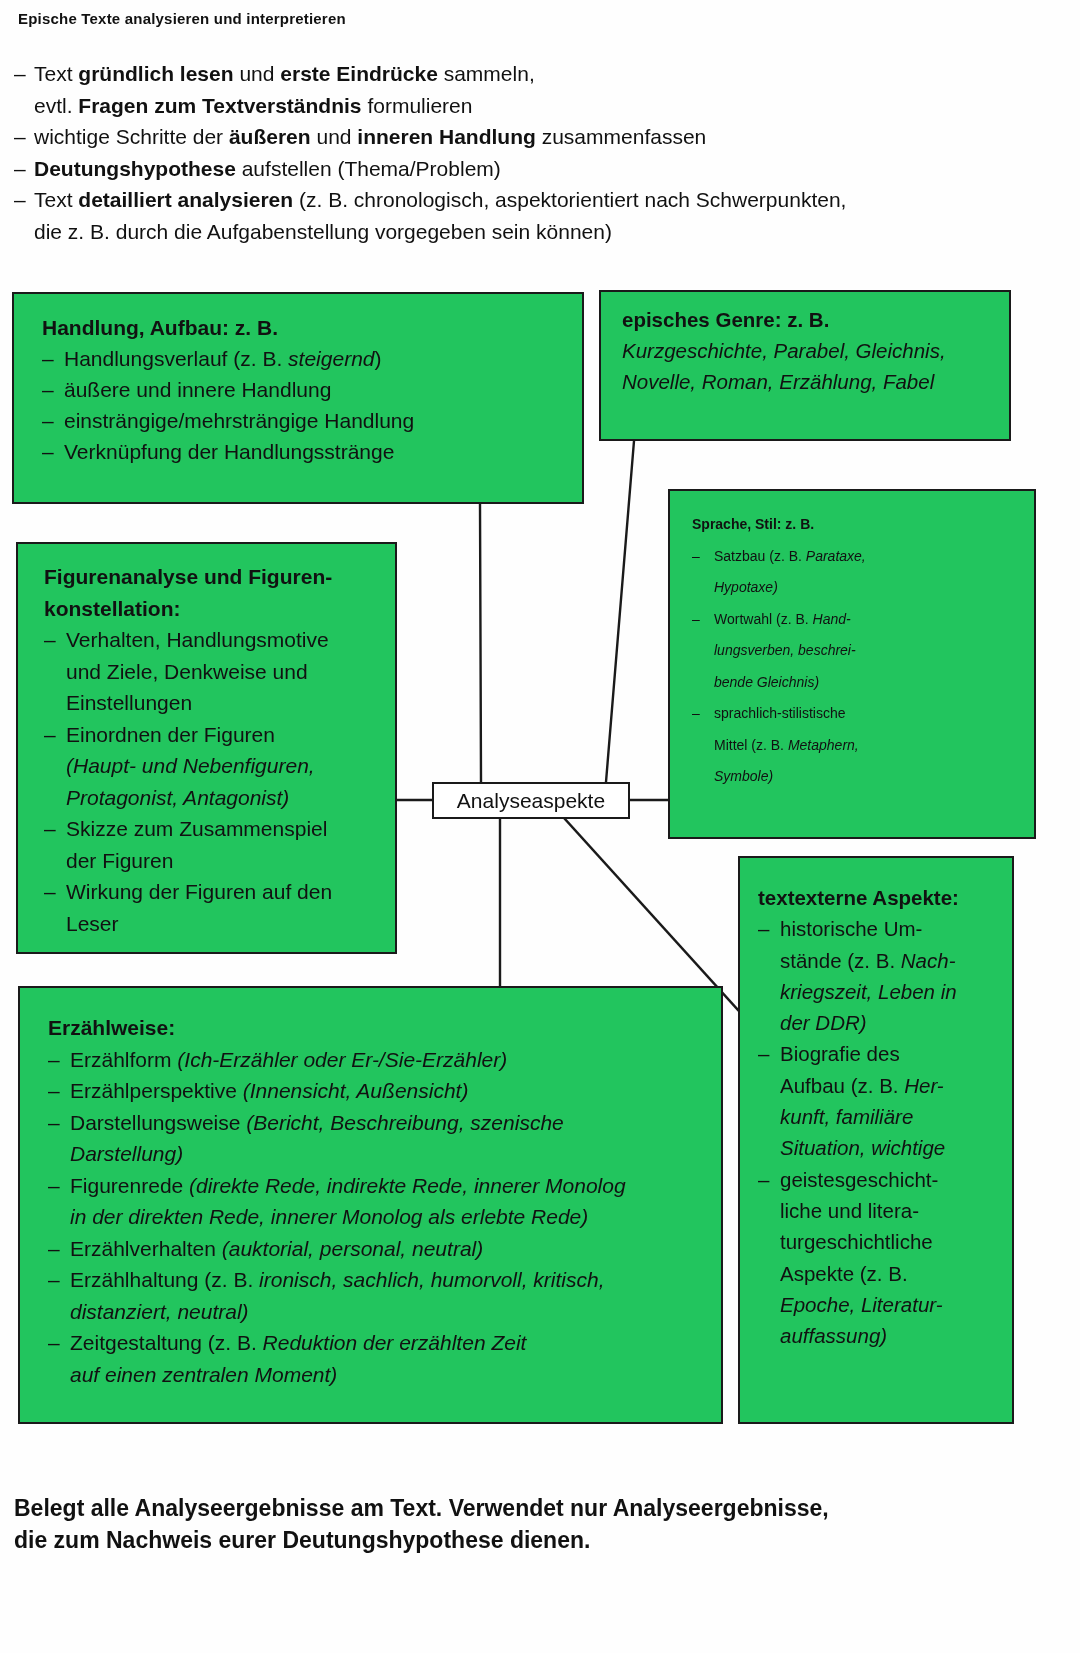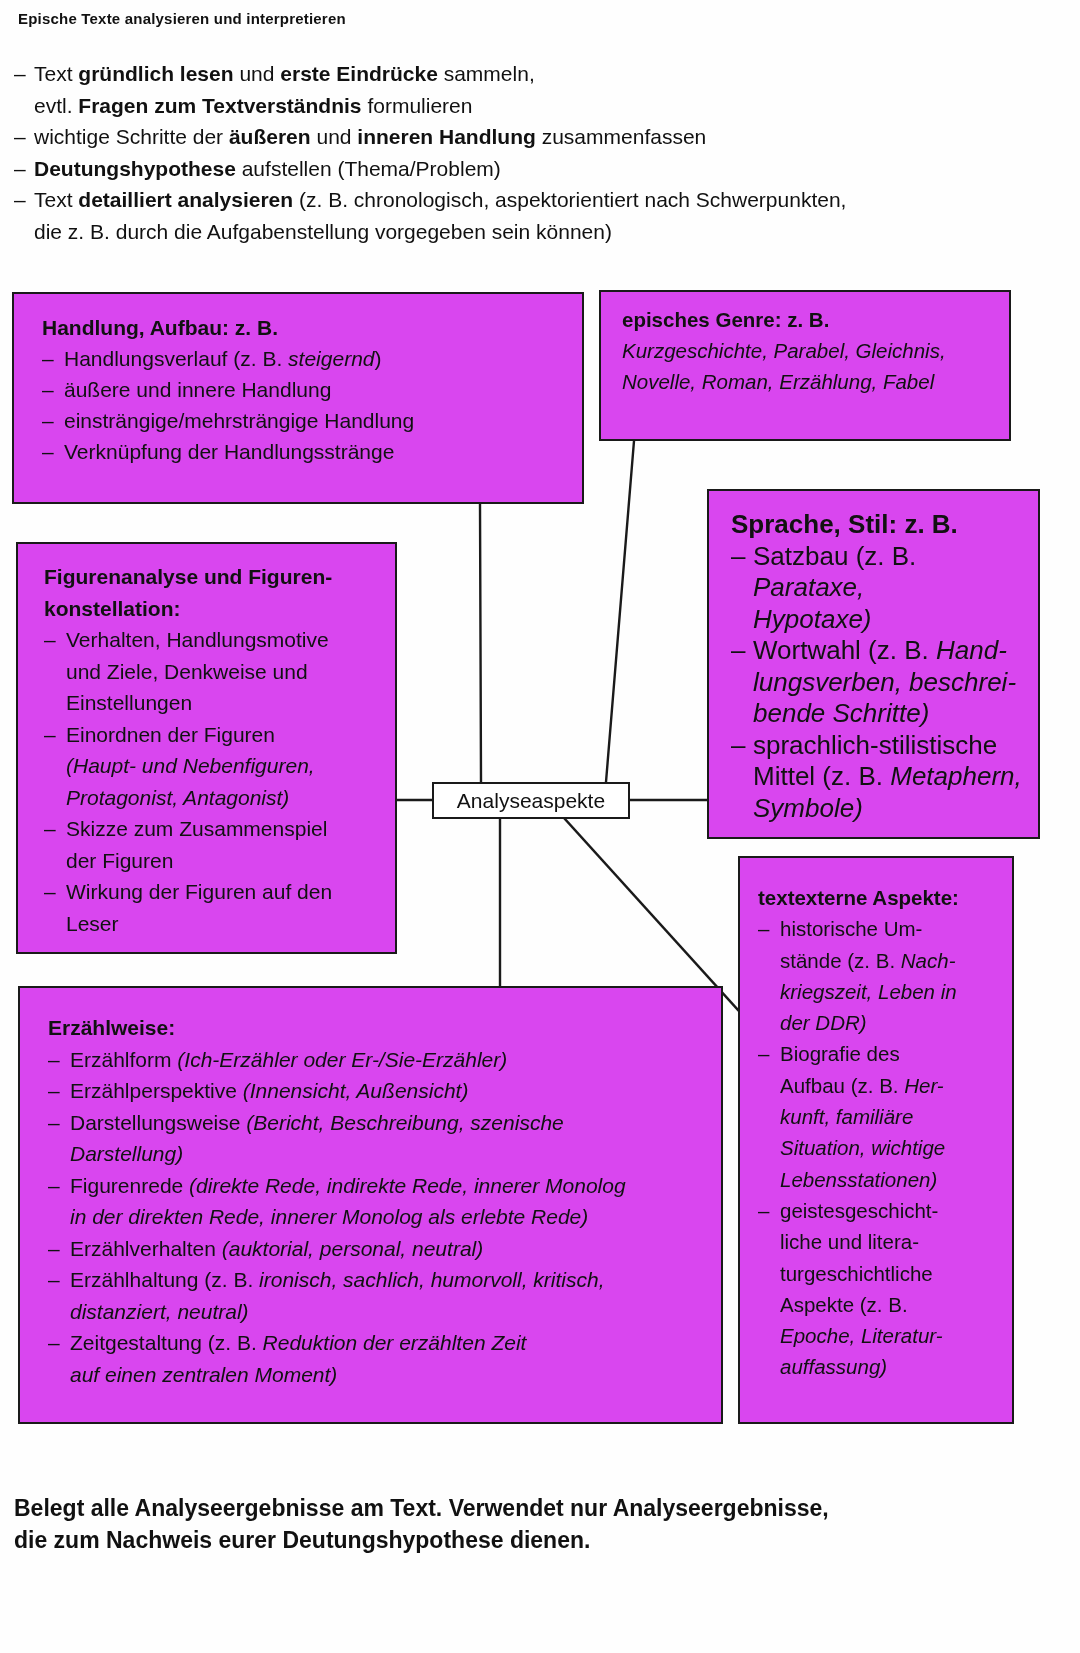--- a/index.html
+++ b/index.html
@@ -27,39 +27,39 @@
   #intro .li .dash{position:absolute;left:0;top:0;}
   #intro .cont{display:block;padding-left:20px;}
 
   
   #wires{position:absolute;left:0;top:0;width:1080px;height:1653px;}
 
   
   .box{
     position:absolute;
     border:2px solid #1a1a1a;
-    background:#d946ef;
+    background:#22c55e;
     box-sizing:border-box;
   }
   .box .inner{padding:16px 14px 10px 24px;}
   .ttl{font-weight:bold;display:block;}
   ul.lst{list-style:none;margin:0;padding:0;}
   ul.lst>li{
     position:relative;padding-left:22px;margin:0;
   }
   ul.lst>li>.dash{position:absolute;left:0;top:0;}
 
   
   #box-handlung{left:12px;top:292px;width:572px;height:212px;font-size:21px;line-height:31px;}
   #box-handlung .inner{padding:18px 10px 8px 28px;}
 
   #box-genre{left:599px;top:290px;width:412px;height:151px;font-size:20.5px;line-height:31px;}
   #box-genre .inner{padding:12px 8px 8px 21px;}
 
-  #box-sprache{left:707px;top:489px;width:333px;height:350px;font-size:26px;line-height:31.5px;}
+  #box-sprache{left:668px;top:489px;width:368px;height:350px;font-size:14px;line-height:31.5px;}
   #box-sprache .inner{padding:18px 6px 6px 22px;}
 
   #box-figuren{left:16px;top:542px;width:381px;height:412px;font-size:21px;line-height:31.5px;}
   #box-figuren .inner{padding:17px 6px 6px 26px;}
 
   #box-textextern{left:738px;top:856px;width:276px;height:568px;font-size:20.5px;line-height:31.3px;}
   #box-textextern .inner{padding:24px 4px 6px 18px;}
 
   #box-erzaehl{left:18px;top:986px;width:705px;height:438px;font-size:21px;line-height:31.5px;}
   #box-erzaehl .inner{padding:24px 8px 6px 28px;}
@@ -135,21 +135,21 @@
   </div>
 
   <div class="box" id="box-sprache">
     <div class="inner">
       <span class="ttl"><span class="b">Sprache, Stil:</span><span> z. B.</span></span>
       <ul class="lst">
           <li><span class="dash">–</span><span>Satzbau (z. B. </span><span class="i">Parataxe,</span></li>
           <li><span class="dash"></span><span class="i">Hypotaxe)</span></li>
           <li><span class="dash">–</span><span>Wortwahl (z. B. </span><span class="i">Hand-</span></li>
           <li><span class="dash"></span><span class="i">lungsverben, beschrei-</span></li>
-          <li><span class="dash"></span><span class="i">bende Schritte)</span></li>
+          <li><span class="dash"></span><span class="i">bende Gleichnis)</span></li>
           <li><span class="dash">–</span><span>sprachlich-stilistische</span></li>
           <li><span class="dash"></span><span>Mittel (z. B. </span><span class="i">Metaphern,</span></li>
           <li><span class="dash"></span><span class="i">Symbole)</span></li>
         </ul>
     </div>
   </div>
 
   <div class="box" id="box-figuren">
     <div class="inner">
       <span class="ttl"><span class="b">Figurenanalyse und Figuren-</span></span>
@@ -174,21 +174,20 @@
       <span class="ttl"><span class="b">textexterne Aspekte:</span></span>
       <ul class="lst">
           <li><span class="dash">–</span><span>historische Um-</span></li>
           <li><span class="dash"></span><span>stände (z. B. </span><span class="i">Nach-</span></li>
           <li><span class="dash"></span><span class="i">kriegszeit, Leben in</span></li>
           <li><span class="dash"></span><span class="i">der DDR)</span></li>
           <li><span class="dash">–</span><span>Biografie des</span></li>
           <li><span class="dash"></span><span>Aufbau (z. B. </span><span class="i">Her-</span></li>
           <li><span class="dash"></span><span class="i">kunft, familiäre</span></li>
           <li><span class="dash"></span><span class="i">Situation, wichtige</span></li>
-          <li><span class="dash"></span><span class="i">Lebensstationen)</span></li>
           <li><span class="dash">–</span><span>geistesgeschicht-</span></li>
           <li><span class="dash"></span><span>liche und litera-</span></li>
           <li><span class="dash"></span><span>turgeschichtliche</span></li>
           <li><span class="dash"></span><span>Aspekte (z. B.</span></li>
           <li><span class="dash"></span><span class="i">Epoche, Literatur-</span></li>
           <li><span class="dash"></span><span class="i">auffassung)</span></li>
         </ul>
     </div>
   </div>
 

